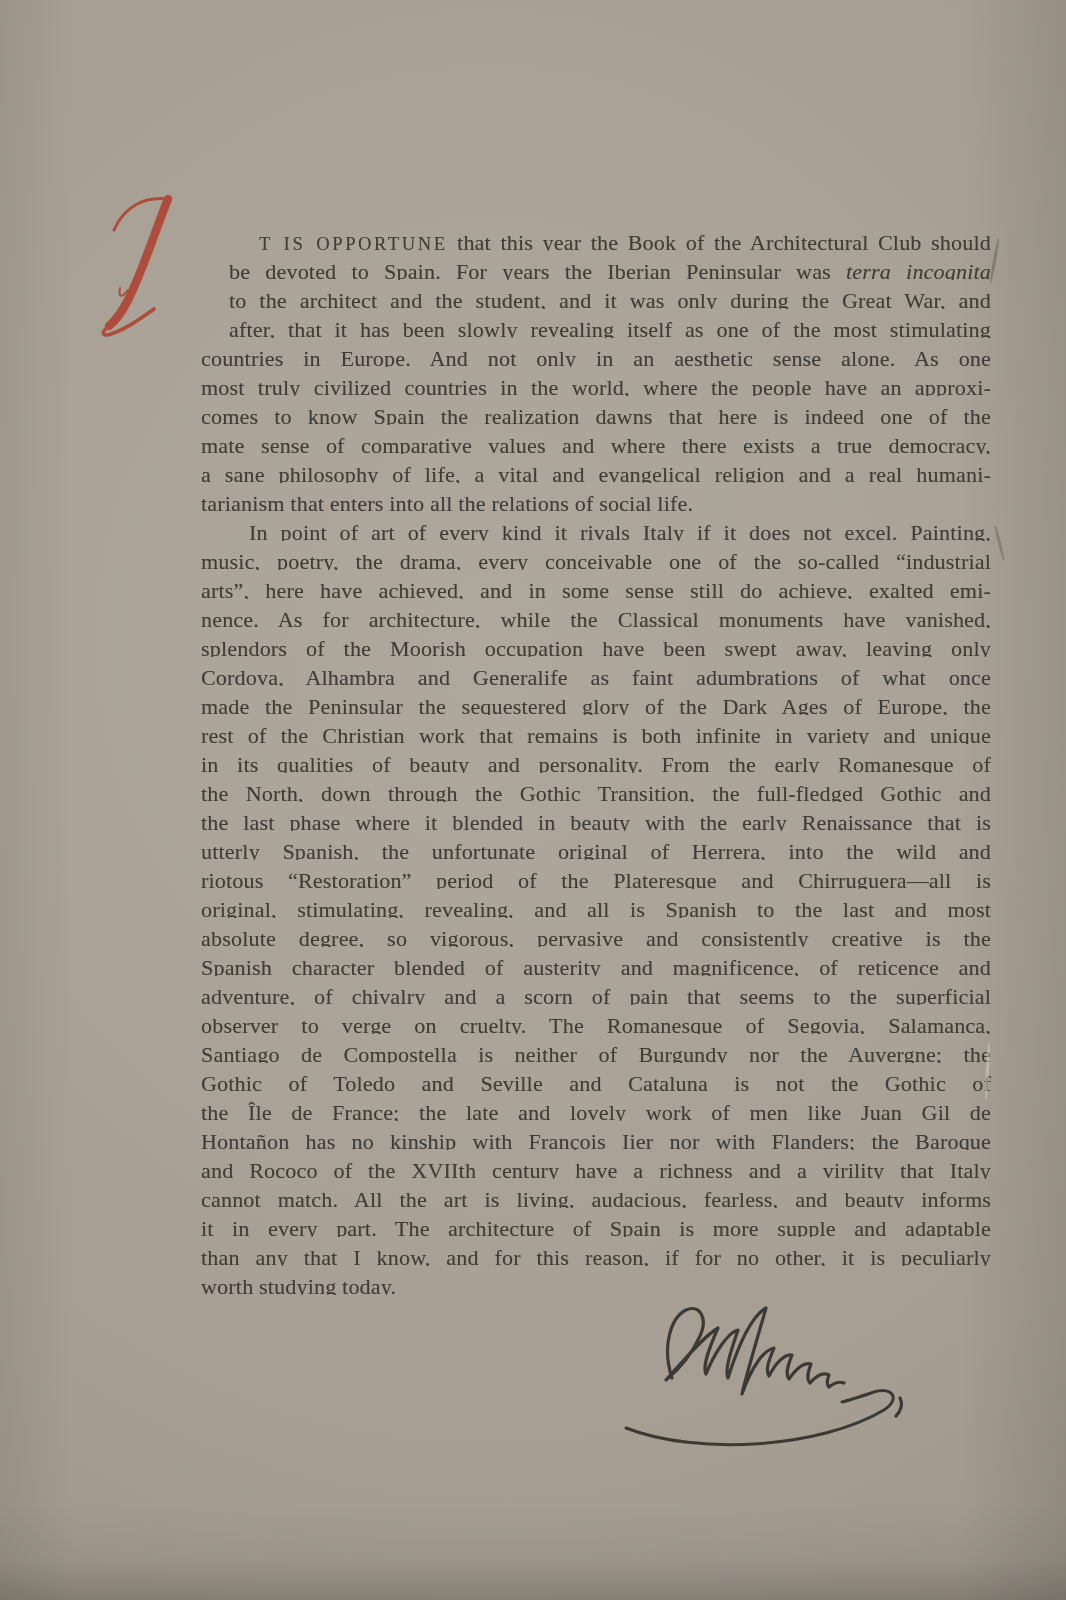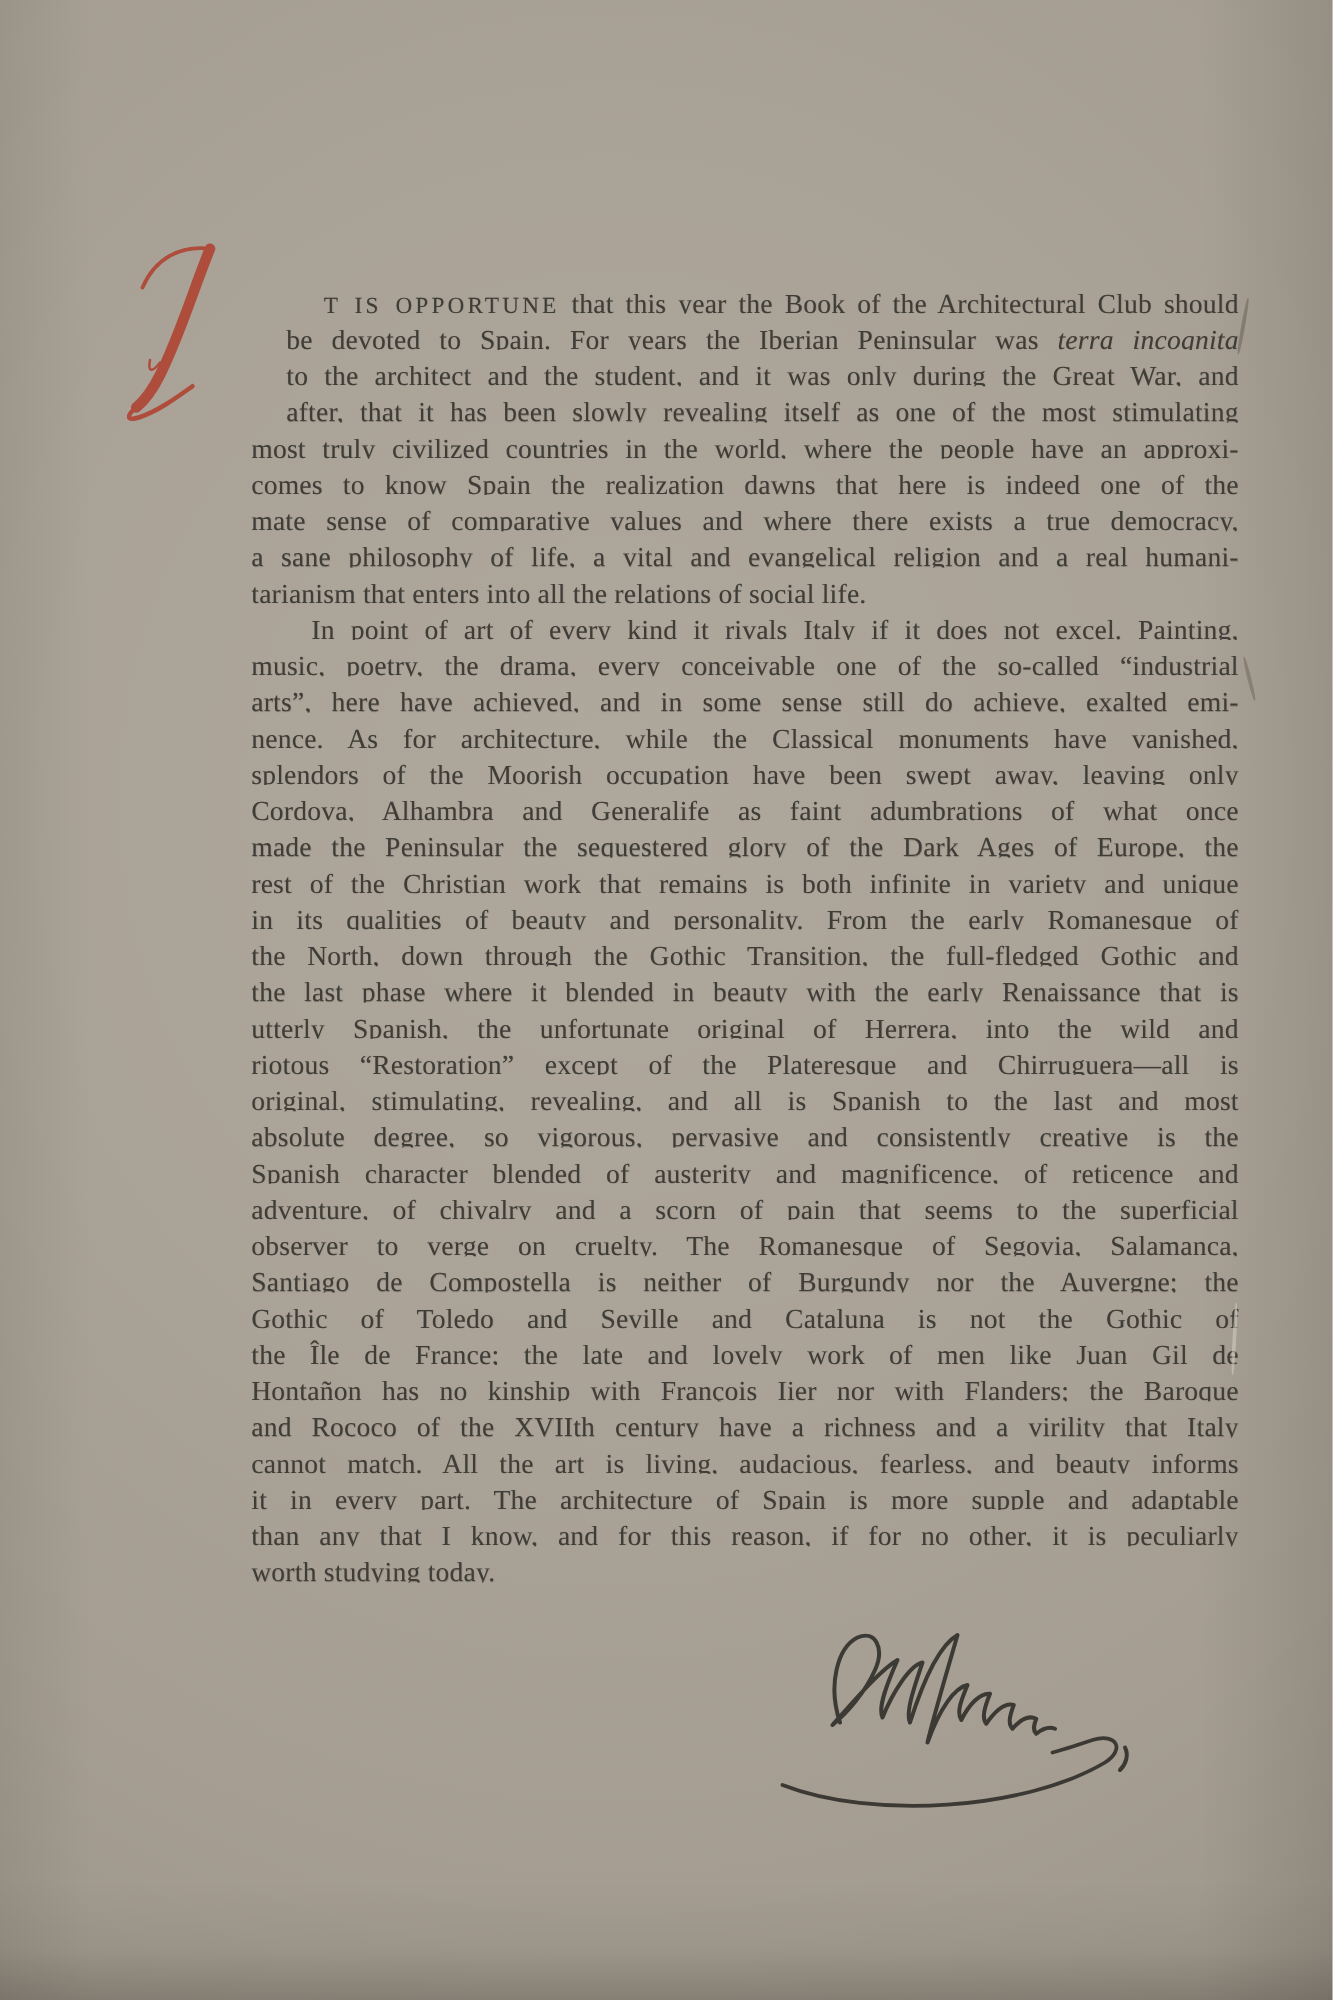--- a/index.html
+++ b/index.html
@@ -56,38 +56,39 @@
     <path d="M70,5 C58,34 46,74 30,106 C24,118 17,127 11,132" stroke-width="8.5"></path>
     <path d="M11,132 C2,139 4,143 13,140 C28,135 42,125 56,115" stroke-width="3.6"></path>
     <path d="M30,96 C24,104 20,104 22,94" stroke-width="2"></path>
   </svg>
 
   <div class="text-block">
       <div class="line dc1"><span class="sc">T IS OPPORTUNE</span><span> that this year the Book of the Architectural Club should</span></div>
       <div class="line dc2"><span>be devoted to Spain.  For years the Iberian Peninsular was </span><span class="it">terra incognita</span></div>
       <div class="line dc2"><span>to the architect and the student, and it was only during the Great War, and</span></div>
       <div class="line dc2"><span>after, that it has been slowly revealing itself as one of the most stimulating</span></div>
+      <div class="line"><span>countries in Europe.  And not only in an aesthetic sense alone.  As one</span></div>
       <div class="line"><span>most truly civilized countries in the world, where the people have an approxi-</span></div>
       <div class="line"><span>comes to know Spain the realization dawns that here is indeed one of the</span></div>
       <div class="line"><span>mate sense of comparative values and where there exists a true democracy,</span></div>
       <div class="line"><span>a sane philosophy of life, a vital and evangelical religion and a real humani-</span></div>
       <div class="line last"><span>tarianism that enters into all the relations of social life.</span></div>
       <div class="line indent"><span>In point of art of every kind it rivals Italy if it does not excel.  Painting,</span></div>
       <div class="line"><span>music, poetry, the drama, every conceivable one of the so-called “industrial</span></div>
       <div class="line"><span>arts”, here have achieved, and in some sense still do achieve, exalted emi-</span></div>
       <div class="line"><span>nence.  As for architecture, while the Classical monuments have vanished,</span></div>
       <div class="line"><span>splendors of the Moorish occupation have been swept away, leaving only</span></div>
       <div class="line"><span>Cordova, Alhambra and Generalife as faint adumbrations of what once</span></div>
       <div class="line"><span>made the Peninsular the sequestered glory of the Dark Ages of Europe, the</span></div>
       <div class="line"><span>rest of the Christian work that remains is both infinite in variety and unique</span></div>
       <div class="line"><span>in its qualities of beauty and personality.  From the early Romanesque of</span></div>
       <div class="line"><span>the North, down through the Gothic Transition, the full-fledged Gothic and</span></div>
       <div class="line"><span>the last phase where it blended in beauty with the early Renaissance that is</span></div>
       <div class="line"><span>utterly Spanish, the unfortunate original of Herrera, into the wild and</span></div>
-      <div class="line"><span>riotous “Restoration” except of the Plateresque and Chirruguera—all is</span></div>
+      <div class="line"><span>riotous “Restoration” period of the Plateresque and Chirruguera—all is</span></div>
       <div class="line"><span>original, stimulating, revealing, and all is Spanish to the last and most</span></div>
       <div class="line"><span>absolute degree, so vigorous, pervasive and consistently creative is the</span></div>
       <div class="line"><span>Spanish character blended of austerity and magnificence, of reticence and</span></div>
       <div class="line"><span>adventure, of chivalry and a scorn of pain that seems to the superficial</span></div>
       <div class="line"><span>observer to verge on cruelty.  The Romanesque of Segovia, Salamanca,</span></div>
       <div class="line"><span>Santiago de Compostella is neither of Burgundy nor the Auvergne; the</span></div>
       <div class="line"><span>Gothic of Toledo and Seville and Cataluna is not the Gothic of</span></div>
       <div class="line"><span>the Île de France; the late and lovely work of men like Juan Gil de</span></div>
       <div class="line"><span>Hontañon has no kinship with François Iier nor with Flanders; the Baroque</span></div>
       <div class="line"><span>and Rococo of the XVIIth century have a richness and a virility that Italy</span></div>

